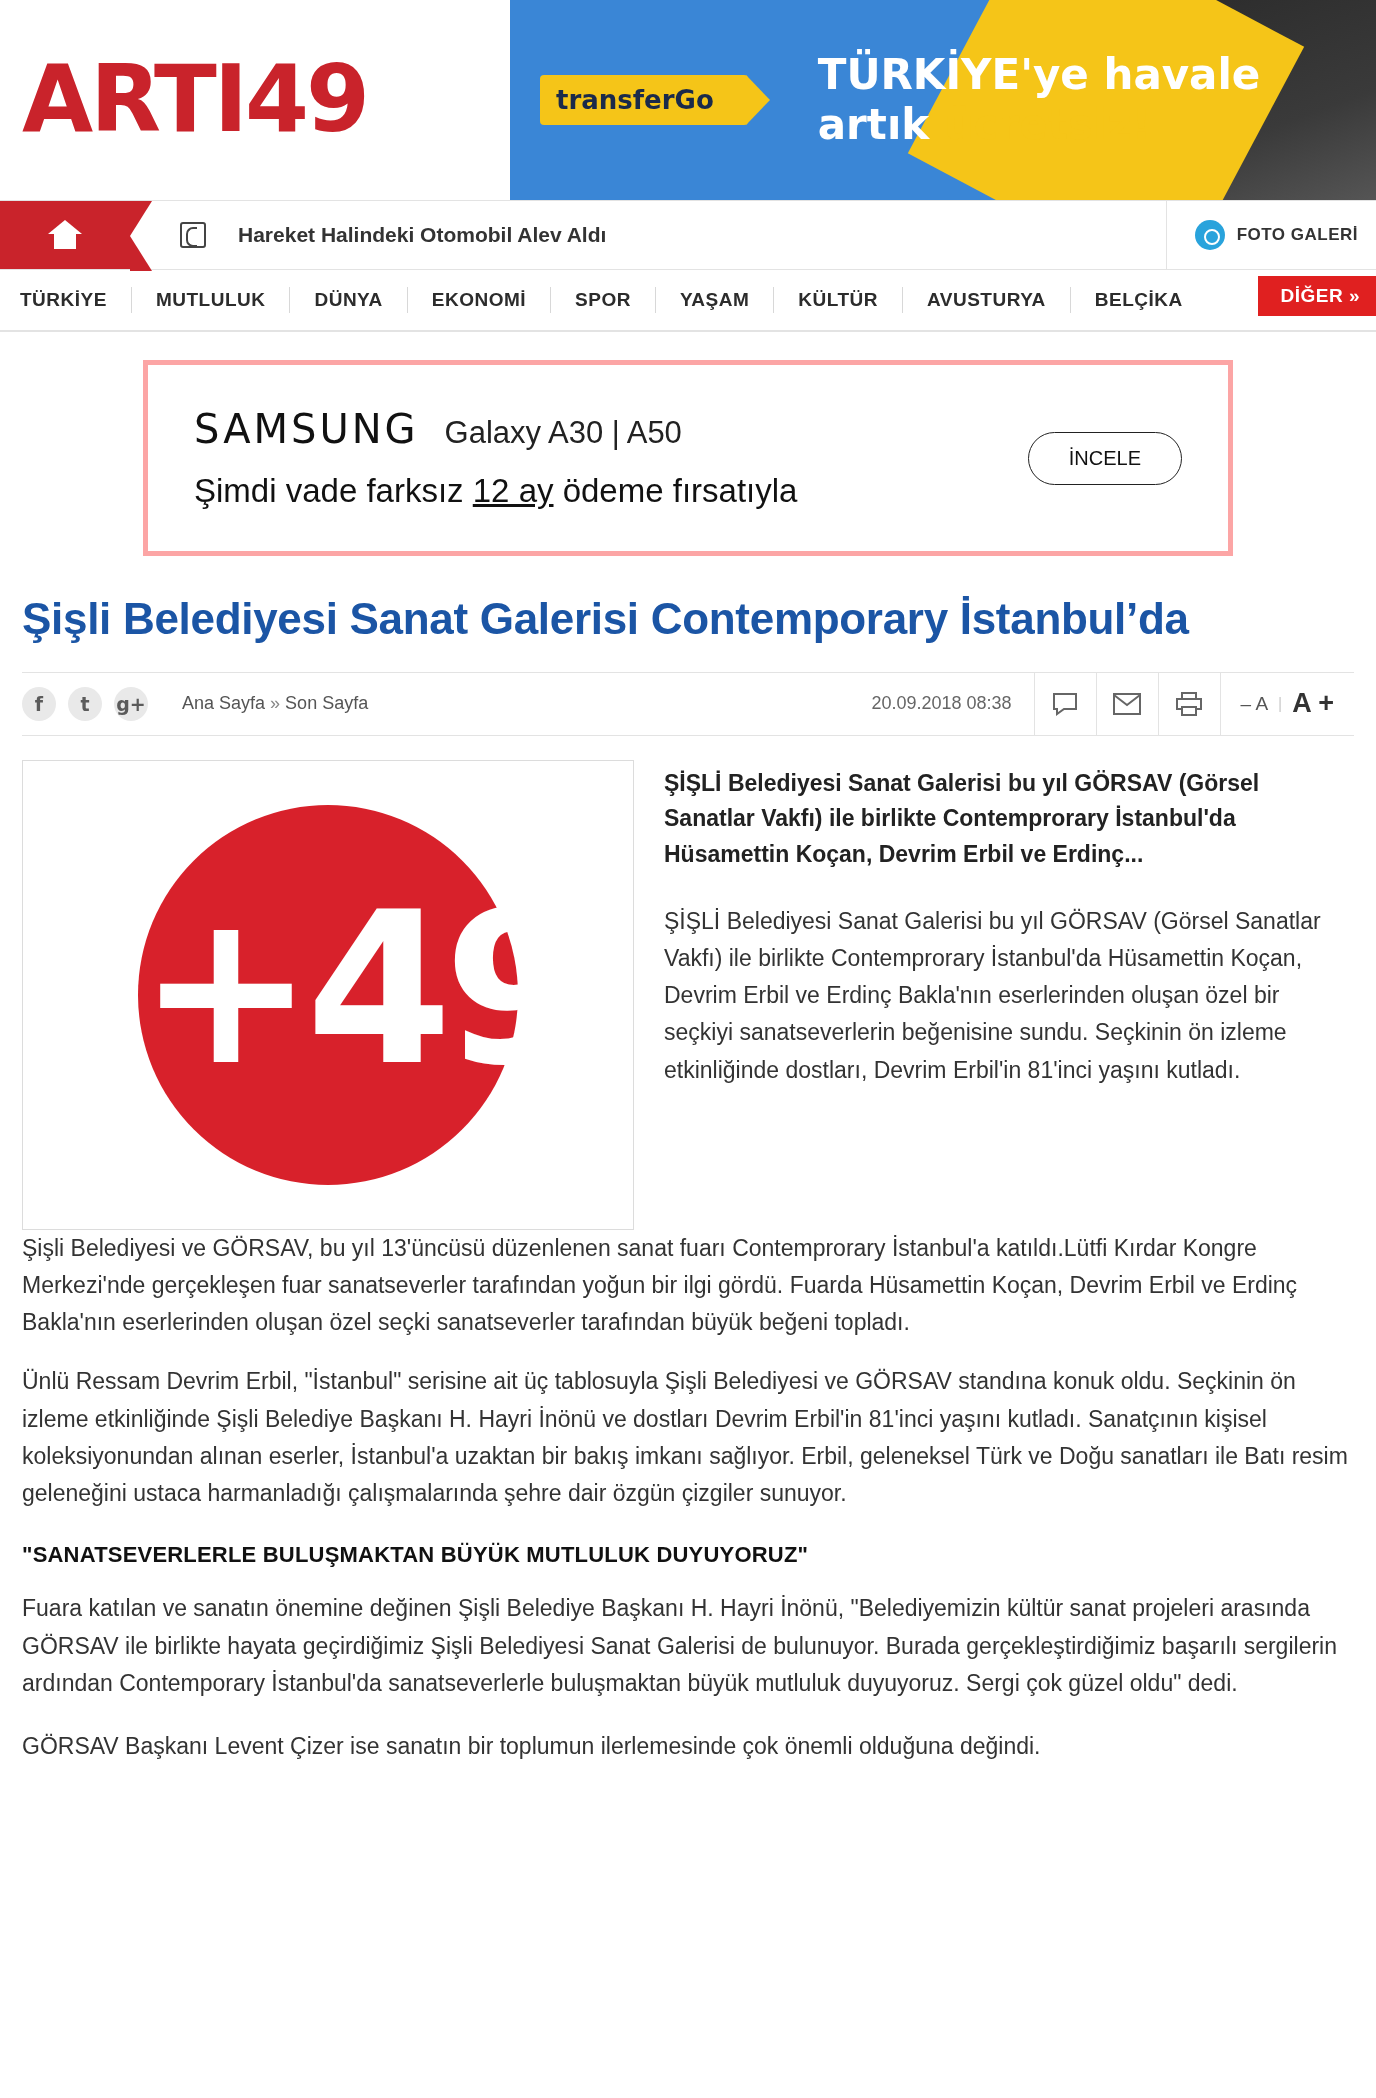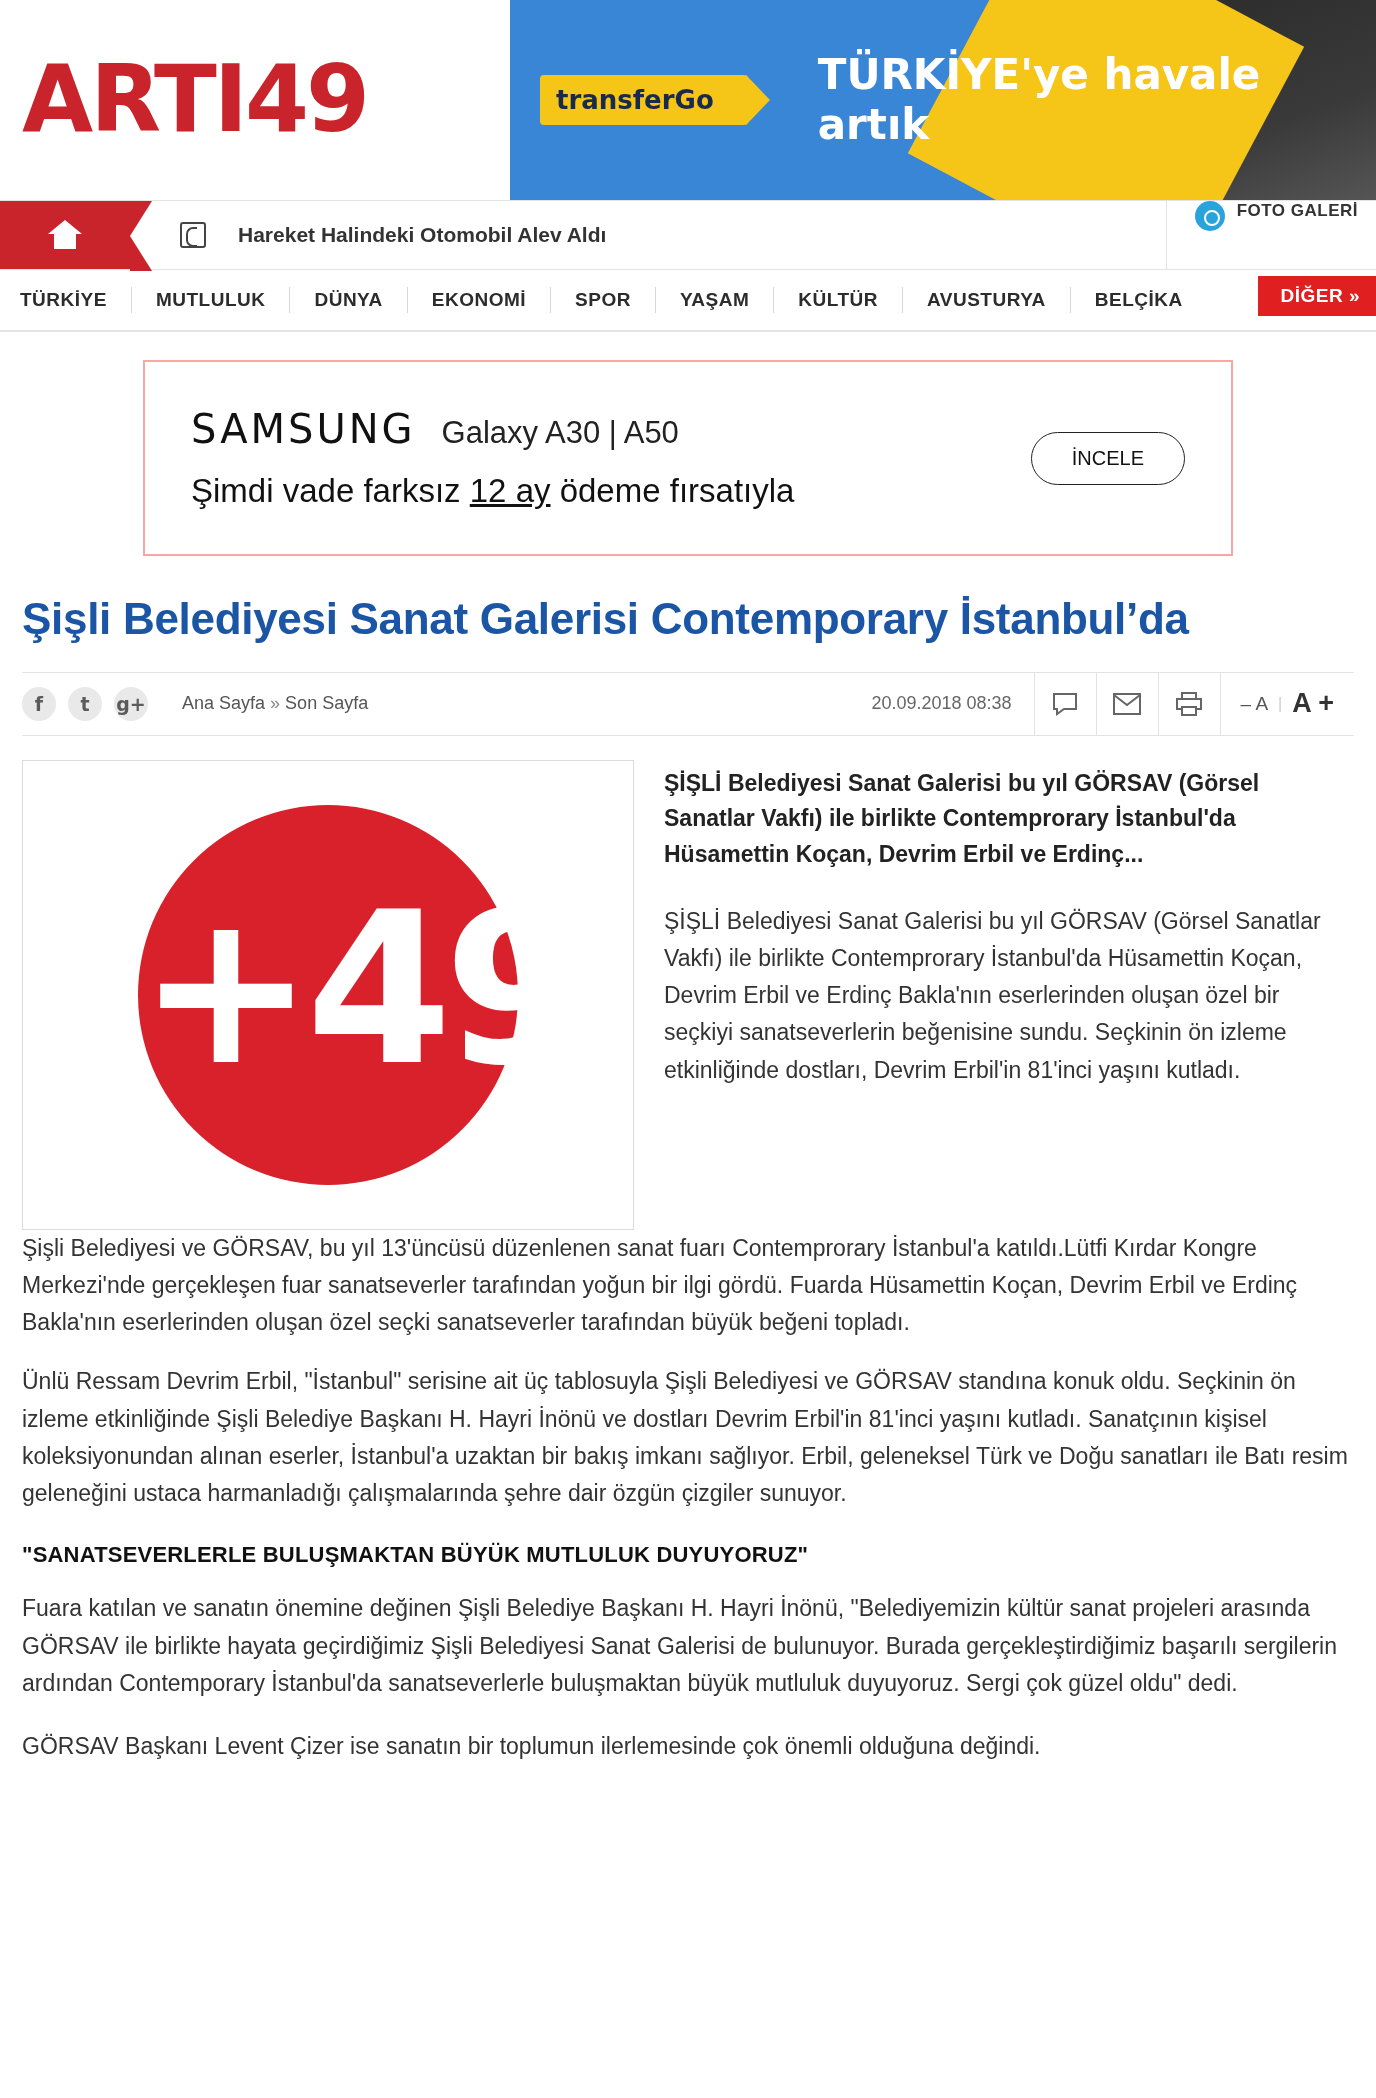--- a/index.html
+++ b/index.html
@@ -128,21 +128,21 @@
     border-left: 2px solid #444; border-top: 2px solid #444; border-bottom: 2px solid #444;
     border-radius: 7px 0 0 7px;
   }
   .ticker-headline {
     flex: 1;
     display: flex; align-items: center;
     font-size: 21px; font-weight: bold; color: #333;
     padding-left: 10px;
   }
   .foto-galeri {
-    display: flex; align-items: flex-start; gap: 12px;
+    display: flex; align-items: center; gap: 12px;
     padding: 0 18px 0 28px;
     border-left: 1px solid #e3e3e3;
     font-size: 17px; font-weight: bold; letter-spacing: .5px; color: #333;
   }
   .cam-icon {
     width: 30px; height: 30px; border-radius: 50%;
     background: #29a3dc; position: relative;
   }
   .cam-icon::after {
     content: ""; position: absolute; left: 9px; top: 9px; width: 12px; height: 12px;
@@ -168,21 +168,21 @@
     position: absolute; right: 0; top: 6px;
     background: #e02020; color: #fff;
     font-size: 19px; font-weight: bold; letter-spacing: .5px;
     padding: 9px 16px 9px 22px;
   }
 
   
   .ad-wrap { padding: 28px 0 18px 0; display: flex; justify-content: center; }
   .samsung-ad {
     width: 1090px; height: 196px;
-    border: 2px solid #fca5a5;
+    border: 5px solid #fca5a5;
     display: flex; align-items: center;
     padding: 0 46px;
     position: relative;
     background: #fff;
   }
   .samsung-left { flex: 1; }
   .samsung-row1 { display: flex; align-items: baseline; gap: 26px; }
   .samsung-word {
     font-family: "DejaVu Sans", sans-serif;
     font-size: 40px; letter-spacing: 3px; color: #111;

